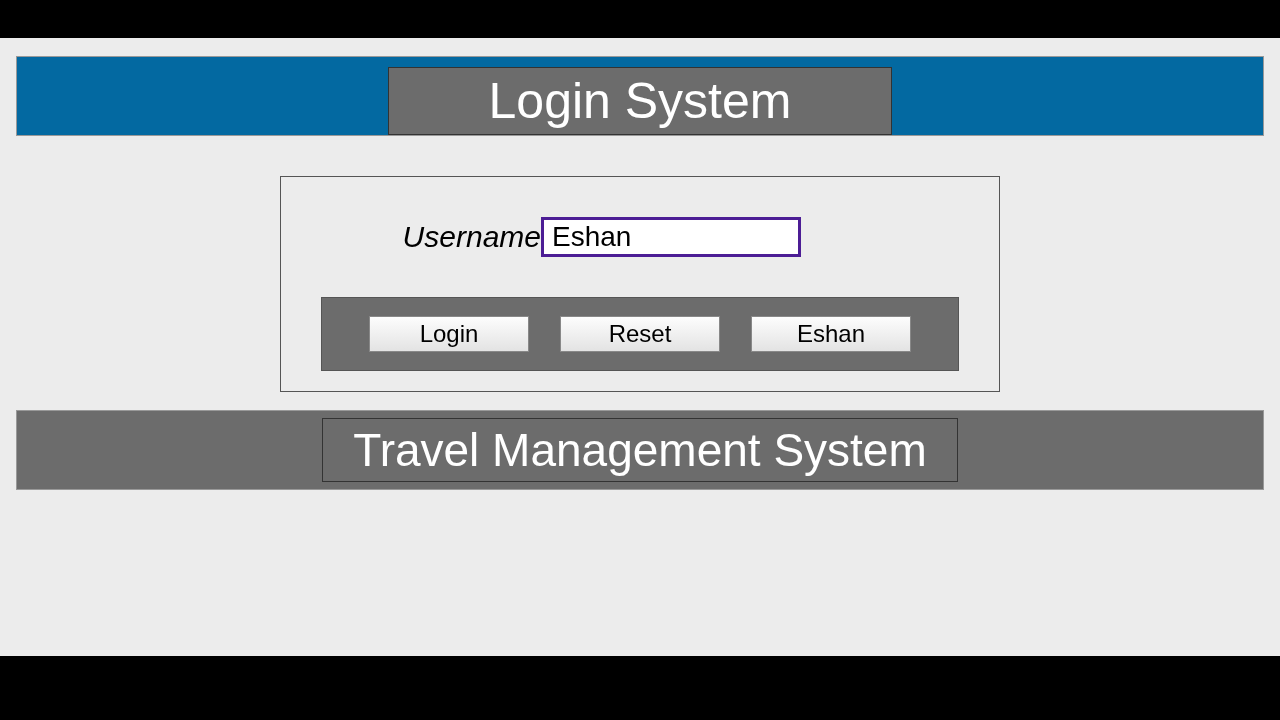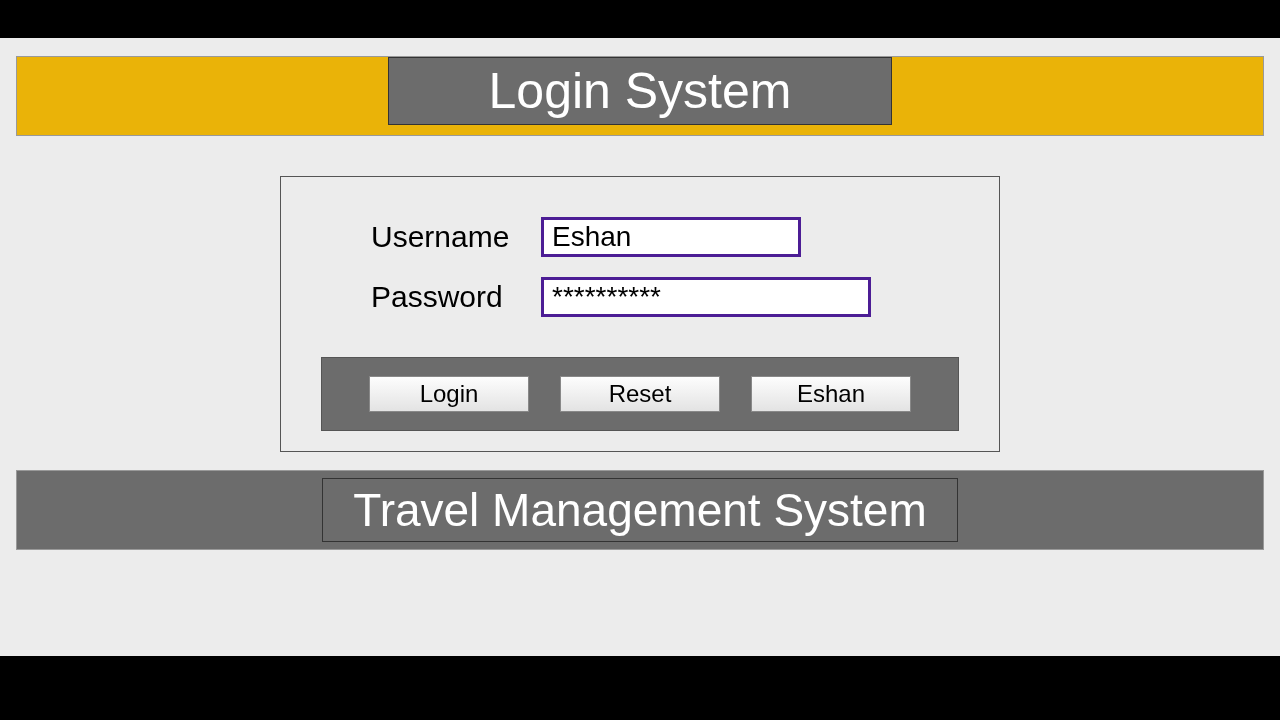--- a/index.html
+++ b/index.html
@@ -15,26 +15,26 @@
       overflow: hidden;
     }
     .main-area {
       background: #ececec;
       width: 100%;
       height: 618px;
       margin-top: 38px;
       padding-top: 18px;
     }
     .title-bar {
-      background: #eab308;
+      background: #0369a1;
       width: 1248px;
       height: 80px;
       margin: 0 auto;
       display: flex;
-      align-items: flex-start;
+      align-items: flex-end;
       justify-content: center;
       border: 1px solid #999;
     }
     .title-inner {
       border: 1px solid #333;
       padding: 4px 100px;
       color: #fff;
       font-size: 50px;
       font-weight: normal;
       background: #6c6c6c;
@@ -48,22 +48,23 @@
     }
     .field-row {
       display: flex;
       align-items: center;
       margin-bottom: 20px;
     }
     .field-label {
       width: 220px;
       font-size: 30px;
       color: #000;
-      text-align: left;
+      text-align: right;
       padding-left: 50px;
+      font-style: italic;
     }
     .field-input {
       flex: 0 0 auto;
       font-size: 28px;
       padding: 2px 8px;
       border: 3px solid #4c1d95;
       background: #fff;
       font-family: Arial, sans-serif;
       height: 40px;
     }
@@ -120,24 +121,20 @@
     <div class="title-inner">Login System</div>
   </div>
 
   <div class="login-panel">
 
     <div class="field-row">
       <div class="field-label">Username</div>
       <input type="text" class="field-input username-input" value="Eshan" style="">
     </div>
 
-    <div class="field-row">
-      <div class="field-label">Password</div>
-      <input type="text" class="field-input password-input" value="**********" style="">
-    </div>
 
     <div class="button-bar">
       <button class="action-button">Login</button>
       <button class="action-button">Reset</button>
       <button class="action-button">Eshan</button>
     </div>
 
   </div>
 
   <div class="footer-bar">

